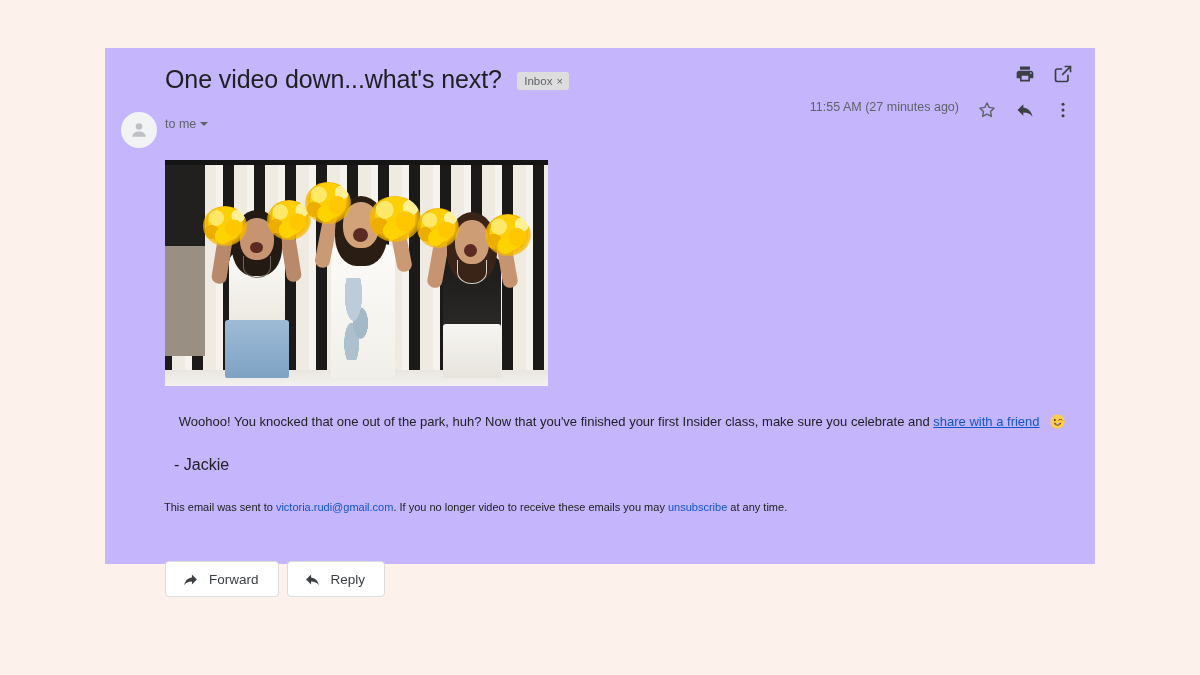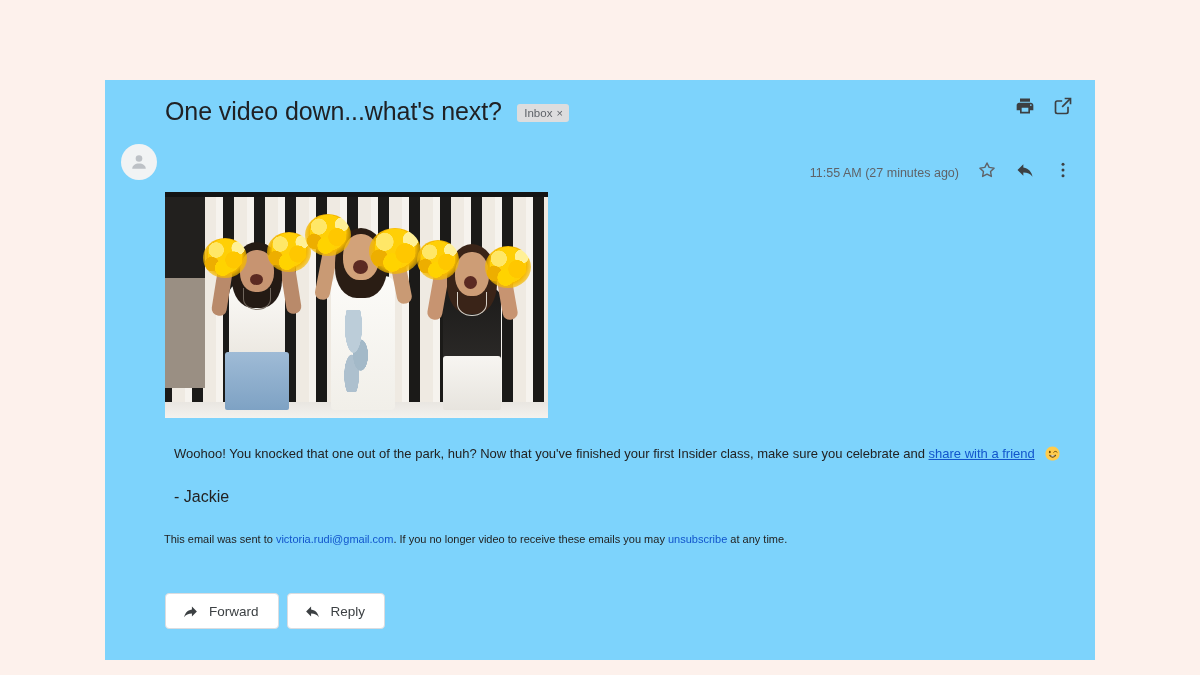--- a/index.html
+++ b/index.html
@@ -8,23 +8,22 @@
     width:1200px; height:675px;
     background:#fdf1ec;
     font-family:"Liberation Sans", sans-serif;
     overflow:hidden;
   }
   .page { position:relative; width:1200px; height:675px; }
 
   .card {
     position:absolute;
     left:105px; top:48px;
-    width:990px; height:580px;
-    background:#7dd3fc;
-    margin-top:32px;
+    width:990px; height:516px;
+    background:#c4b5fd;
   }
 
   
   .subject-row {
     position:absolute; left:60px; top:14px; right:28px; height:44px;
   }
   .subject {
     display:inline-block;
     font-size:25px; line-height:34px;
     color:#202124; font-weight:400;
@@ -78,22 +77,22 @@
     display:inline-block; margin-left:4px;
     width:0;height:0;
     border-left:4px solid transparent;
     border-right:4px solid transparent;
     border-top:4px solid #5f6368;
     vertical-align:middle;
     position:relative; top:-1px;
   }
 
   .meta-right {
-    position:absolute; right:22px; top:80px;
-    display:flex; align-items:flex-end; gap:18px;
+    position:absolute; right:22px; top:52px;
+    display:flex; align-items:flex-start; gap:18px;
   }
   .timestamp { font-size:12.5px; color:#5f6368; white-space:nowrap; }
 
   
   .body-wrap { position:absolute; left:60px; top:112px; right:24px; }
 
   .photo {
     position:relative;
     width:383px; height:226px;
     overflow:hidden;
@@ -198,20 +197,23 @@
     </div>
 
     <div class="avatar">
       <svg viewBox="0 0 24 24" width="22" height="22" fill="#bdc1c6">
         <circle cx="12" cy="8.2" r="3.6"></circle>
         <path d="M4.6 19.4c0-3.6 3.3-5.8 7.4-5.8s7.4 2.2 7.4 5.8z"></path>
       </svg>
     </div>
 
     <div class="sender-block">
+      <div class="to-line">
+        <span>to me</span><span class="to-caret"></span>
+      </div>
     </div>
 
     <div class="meta-right">
       <span class="timestamp">11:55 AM (27 minutes ago)</span>
       <span class="hicon">
         <svg viewBox="0 0 24 24" width="20" height="20" fill="none" stroke="#5f6368" stroke-width="1.7" stroke-linejoin="round">
           <path d="M12 3.6l2.6 5.3 5.9.85-4.25 4.15 1 5.85L12 17l-5.25 2.75 1-5.85L3.5 9.75l5.9-.85z"></path>
         </svg>
       </span>
       <span class="hicon">
@@ -270,21 +272,21 @@
           <div class="arm" style="left:84px;top:72px;width:15px;height:56px;background:#c79471;transform:rotate(-10deg);"></div>
           <div class="hair" style="left:32px;top:52px;width:50px;height:70px;background:#3a2418;"></div>
           <div class="head" style="left:40px;top:60px;width:34px;height:44px;background:#cd9d76;"></div>
           <div class="mouth" style="left:49px;top:84px;width:13px;height:13px;"></div>
           <div class="neckl" style="left:42px;top:100px;width:30px;height:24px;border-color:rgba(225,220,210,.95);"></div>
           <div class="pom" style="left:2px;top:48px;width:42px;height:40px;"></div>
           <div class="pom" style="left:70px;top:54px;width:46px;height:42px;"></div>
         </div>
       </div>
 
-      <div class="msg-text" style="padding-left:9px;">
+      <div class="msg-text" style="padding-left:9px;text-align:center;">
         <span>Woohoo! You knocked that one out of the park, huh? Now that you've finished your first Insider class, make sure you celebrate and </span><span class="link">share with a friend</span>
         <span class="emoji">
           <svg viewBox="0 0 36 36" width="17" height="17">
             <path fill="#ffcc4d" d="M18 3C9.2 3 3 9.9 3 18.6 3 27.2 9.2 33 18 33s15-5.8 15-14.4C33 9.9 26.8 3 18 3z"></path>
             <path fill="#664500" d="M18.3 21.6c-2.6 0-4.4-.3-6.5-.7-.5-.1-.8.3-.8.7 0 .4 2.2 5.2 7.3 5.2s7.3-4.8 7.3-5.2c0-.4-.3-.8-.8-.7-2.1.4-3.9.7-6.5.7z"></path>
             <path fill="#fff" d="M13 23.5c1.6.6 3.4.9 5.3.9s3.7-.3 5.3-.9c-1-1-2.9-1.6-5.3-1.6s-4.3.6-5.3 1.6z"></path>
             <ellipse fill="#664500" cx="12.3" cy="14.8" rx="2" ry="2.6"></ellipse>
             <path fill="none" stroke="#664500" stroke-width="2" stroke-linecap="round" d="M20.6 15.4c1-1.2 2.2-1.8 3.6-1.8 1.3 0 2.5.6 3.5 1.7"></path>
           </svg>
         </span>

